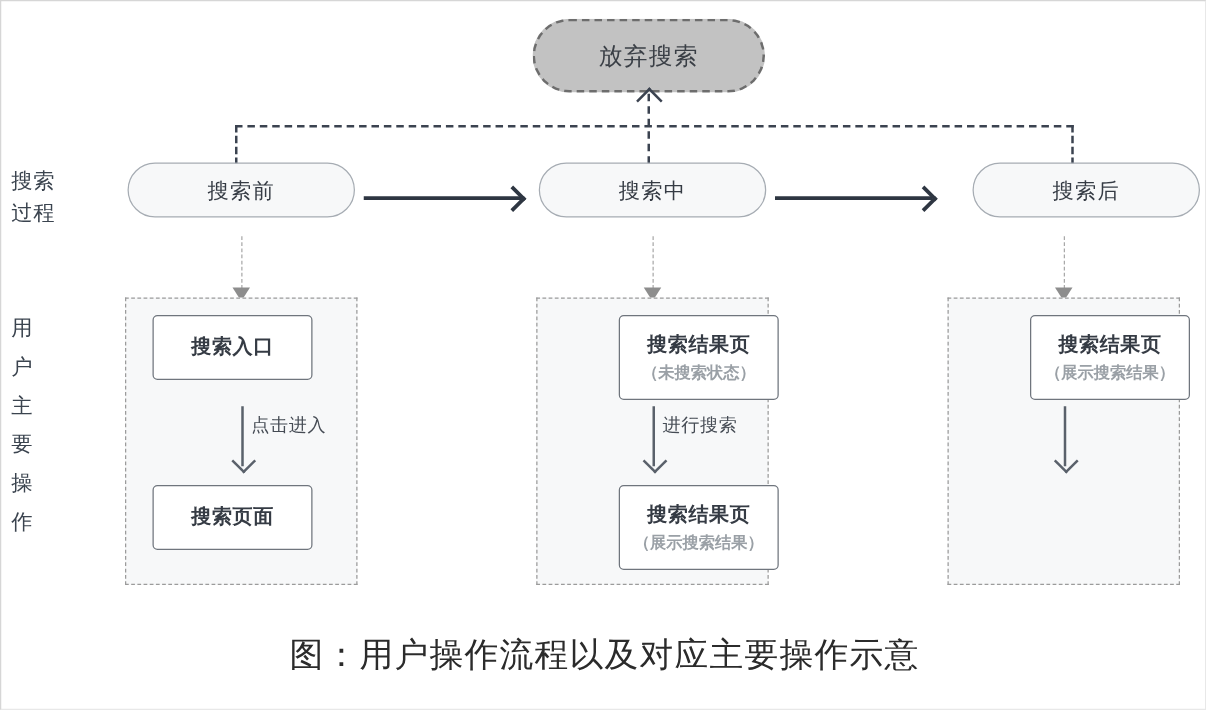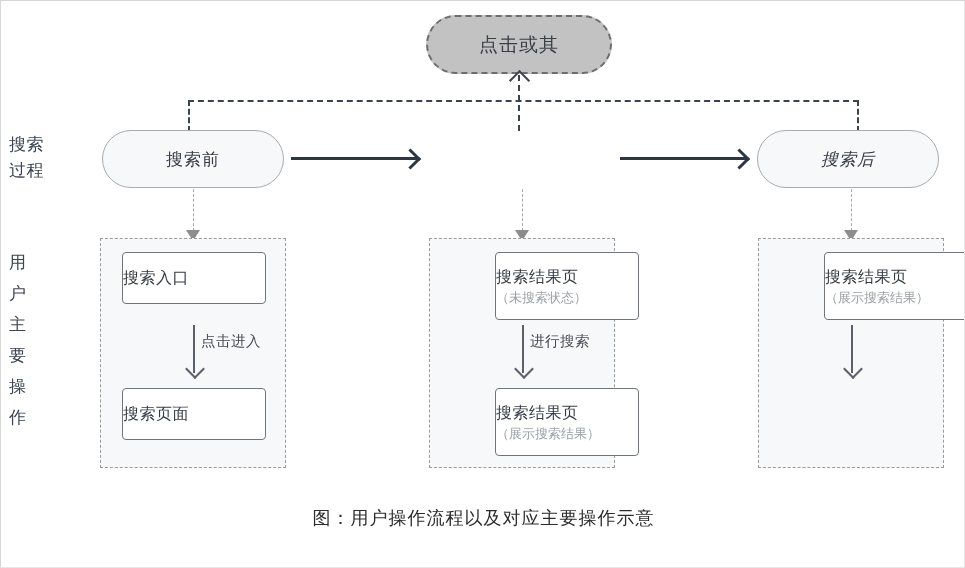--- a/index.html
+++ b/index.html
@@ -53,35 +53,35 @@
     color: #3a3f46;
     font-size: 19px;
     letter-spacing: 1px;
   }
 
   
   .stage-node {
     position: absolute;
     top: 129px;
     width: 182px;
-    height: 58px;
+    height: 44px;
     background: #f7f8f9;
     border: 1px solid #a6acb3;
     border-radius: 29px;
     box-sizing: border-box;
     display: flex;
     align-items: center;
     justify-content: center;
     color: #353b44;
     font-size: 17px;
     letter-spacing: 1px;
   }
   #stage-0 { left: 101px; }
   #stage-1 { left: 430px; }
-  #stage-2 { left: 756px; font-style: italic; }
+  #stage-2 { left: 777px; }
 
   
   .stage-arrow {
     position: absolute;
     top: 156px;
     height: 3px;
     background: #2e3642;
   }
   #stage-arrow-0 { left: 290px; width: 126px; }
   #stage-arrow-1 { left: 619px; width: 126px; }
@@ -157,29 +157,30 @@
     box-sizing: border-box;
   }
   #op-group-0 { left: 99px; }
   #op-group-1 { left: 428px; }
   #op-group-2 { left: 757px; }
 
   
   .page-box {
     position: absolute;
     left: 21px;
-    width: 144px;
+    width: 128px;
     background: #ffffff;
     border: 1px solid #6f757d;
     border-radius: 4px;
     box-sizing: border-box;
     display: flex;
     flex-direction: column;
-    align-items: flex-start;
+    align-items: center;
     justify-content: center;
+    font-weight: bold;
   }
   .page-box.top    { top: 13px; }
   .page-box.bottom { top: 149px; }
   .page-box.tall   { height: 68px; margin-left: 44px; }
   .page-box.short  { height: 52px; }
   .page-title {
     color: #353b44;
     font-size: 16px;
     letter-spacing: 0.5px;
     line-height: 22px;
@@ -226,21 +227,21 @@
   }
 
   
   #caption {
     position: absolute;
     left: 0;
     top: 505px;
     width: 965px;
     text-align: center;
     color: #2b2b2b;
-    font-size: 18px;
+    font-size: 27px;
     letter-spacing: 1px;
   }
 
   
   #watermark {
     position: absolute;
     left: 697px;
     top: 509px;
     color: rgba(150,150,150,0.55);
     font-size: 25px;
@@ -256,29 +257,30 @@
 
   <div class="row-label" id="label-process">搜索
 过程</div>
   <div class="row-label" id="label-actions">用
 户
 主
 要
 操
 作</div>
 
-  <div class="abandon-node">点击或其</div>
+  <div class="abandon-node">放弃搜索</div>
 
   <div class="fb-h"></div>
   <div class="fb-v" id="fb-v-left"></div>
   <div class="fb-v" id="fb-v-right"></div>
   <div class="fb-v" id="fb-v-mid"></div>
   <div id="fb-arrow-up"></div>
 
   <div class="stage-node" id="stage-0">搜索前</div>
+  <div class="stage-node" id="stage-1">搜索中</div>
   <div class="stage-node" id="stage-2">搜索后</div>
 
   <div class="stage-arrow" id="stage-arrow-0"></div>
   <div class="stage-arrow" id="stage-arrow-1"></div>
 
   <div class="drop-line" id="drop-line-0"></div>
   <div class="drop-head" id="drop-head-0"></div>
   <div class="drop-line" id="drop-line-1"></div>
   <div class="drop-head" id="drop-head-1"></div>
   <div class="drop-line" id="drop-line-2"></div>

